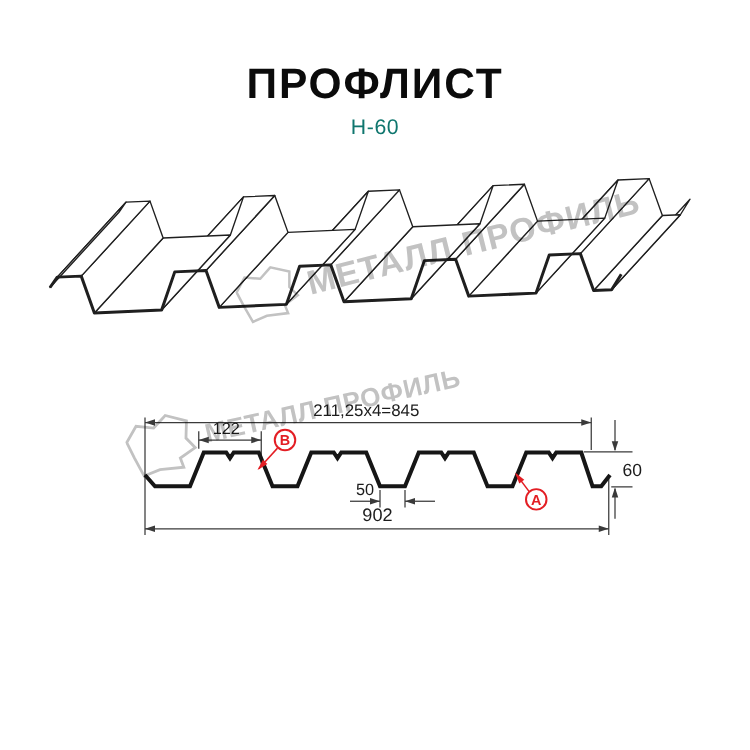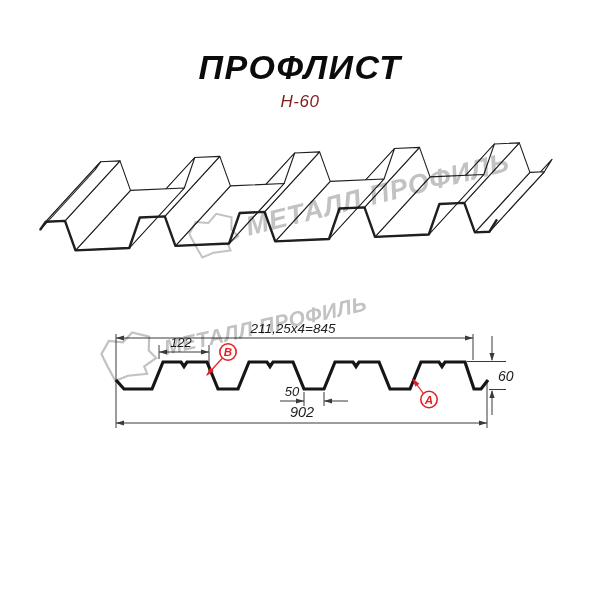--- a/index.html
+++ b/index.html
@@ -1,21 +1,21 @@
 <!DOCTYPE html>
 <html><head>
 <meta charset="utf-8">
 <style>
   html,body{margin:0;padding:0;background:#ffffff;}
   .canvas{position:relative;width:600px;height:500px;background:#ffffff;overflow:hidden;
-          font-family:"Liberation Sans",sans-serif;font-style:italic;}
+          font-family:"Liberation Sans",sans-serif;}
   .title{position:absolute;left:0;top:48px;width:600px;text-align:center;
          font-size:34px;font-weight:bold;letter-spacing:1.5px;color:#0b0b0b;}
   .subtitle{position:absolute;left:0;top:92px;width:600px;text-align:center;
-         font-size:17px;font-weight:normal;letter-spacing:0.5px;color:#7f1d1d;}
+         font-size:17px;font-weight:normal;letter-spacing:0.5px;color:#0f766e;}
   .footer{position:absolute;left:0;top:527px;width:600px;text-align:center;
          font-size:15px;letter-spacing:0.8px;color:#2a2a2a;}
   svg.layer{position:absolute;left:0;top:0;width:600px;height:600px;}
   .wm{position:absolute;display:flex;align-items:center;gap:8px;
       mix-blend-mode:multiply;color:#c2c2c2;white-space:nowrap;pointer-events:none;}
   .wm .wmtext{font-weight:bold;}
   .wm1{left:190px;top:220px;transform:rotate(-14deg);transform-origin:0 50%;}
   .wm1 .wmtext{font-size:27px;letter-spacing:1px;}
   .wm2{left:102px;top:338px;transform:rotate(-12.5deg);transform-origin:0 50%;}
   .wm2 .wmtext{font-size:21px;letter-spacing:0.5px;}

